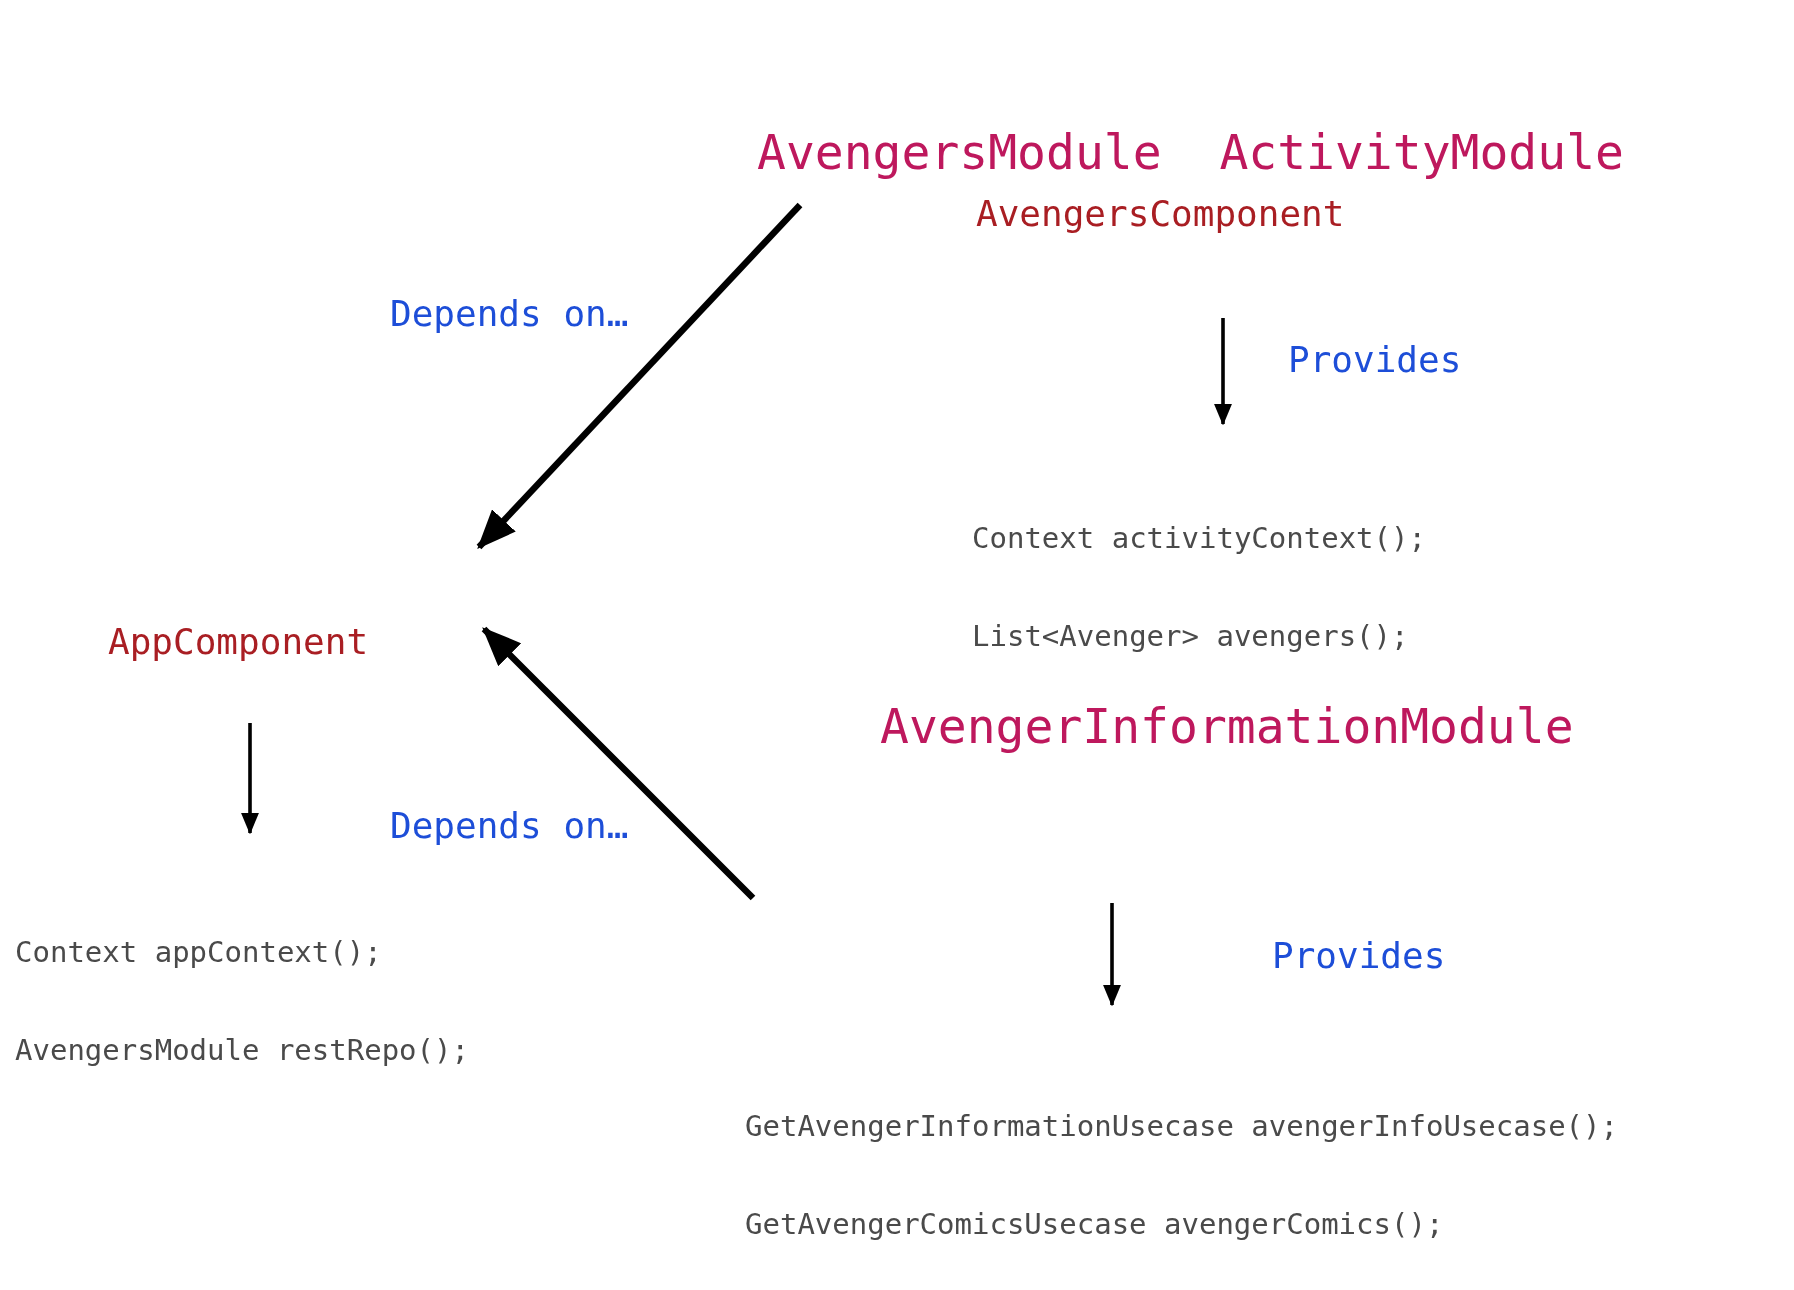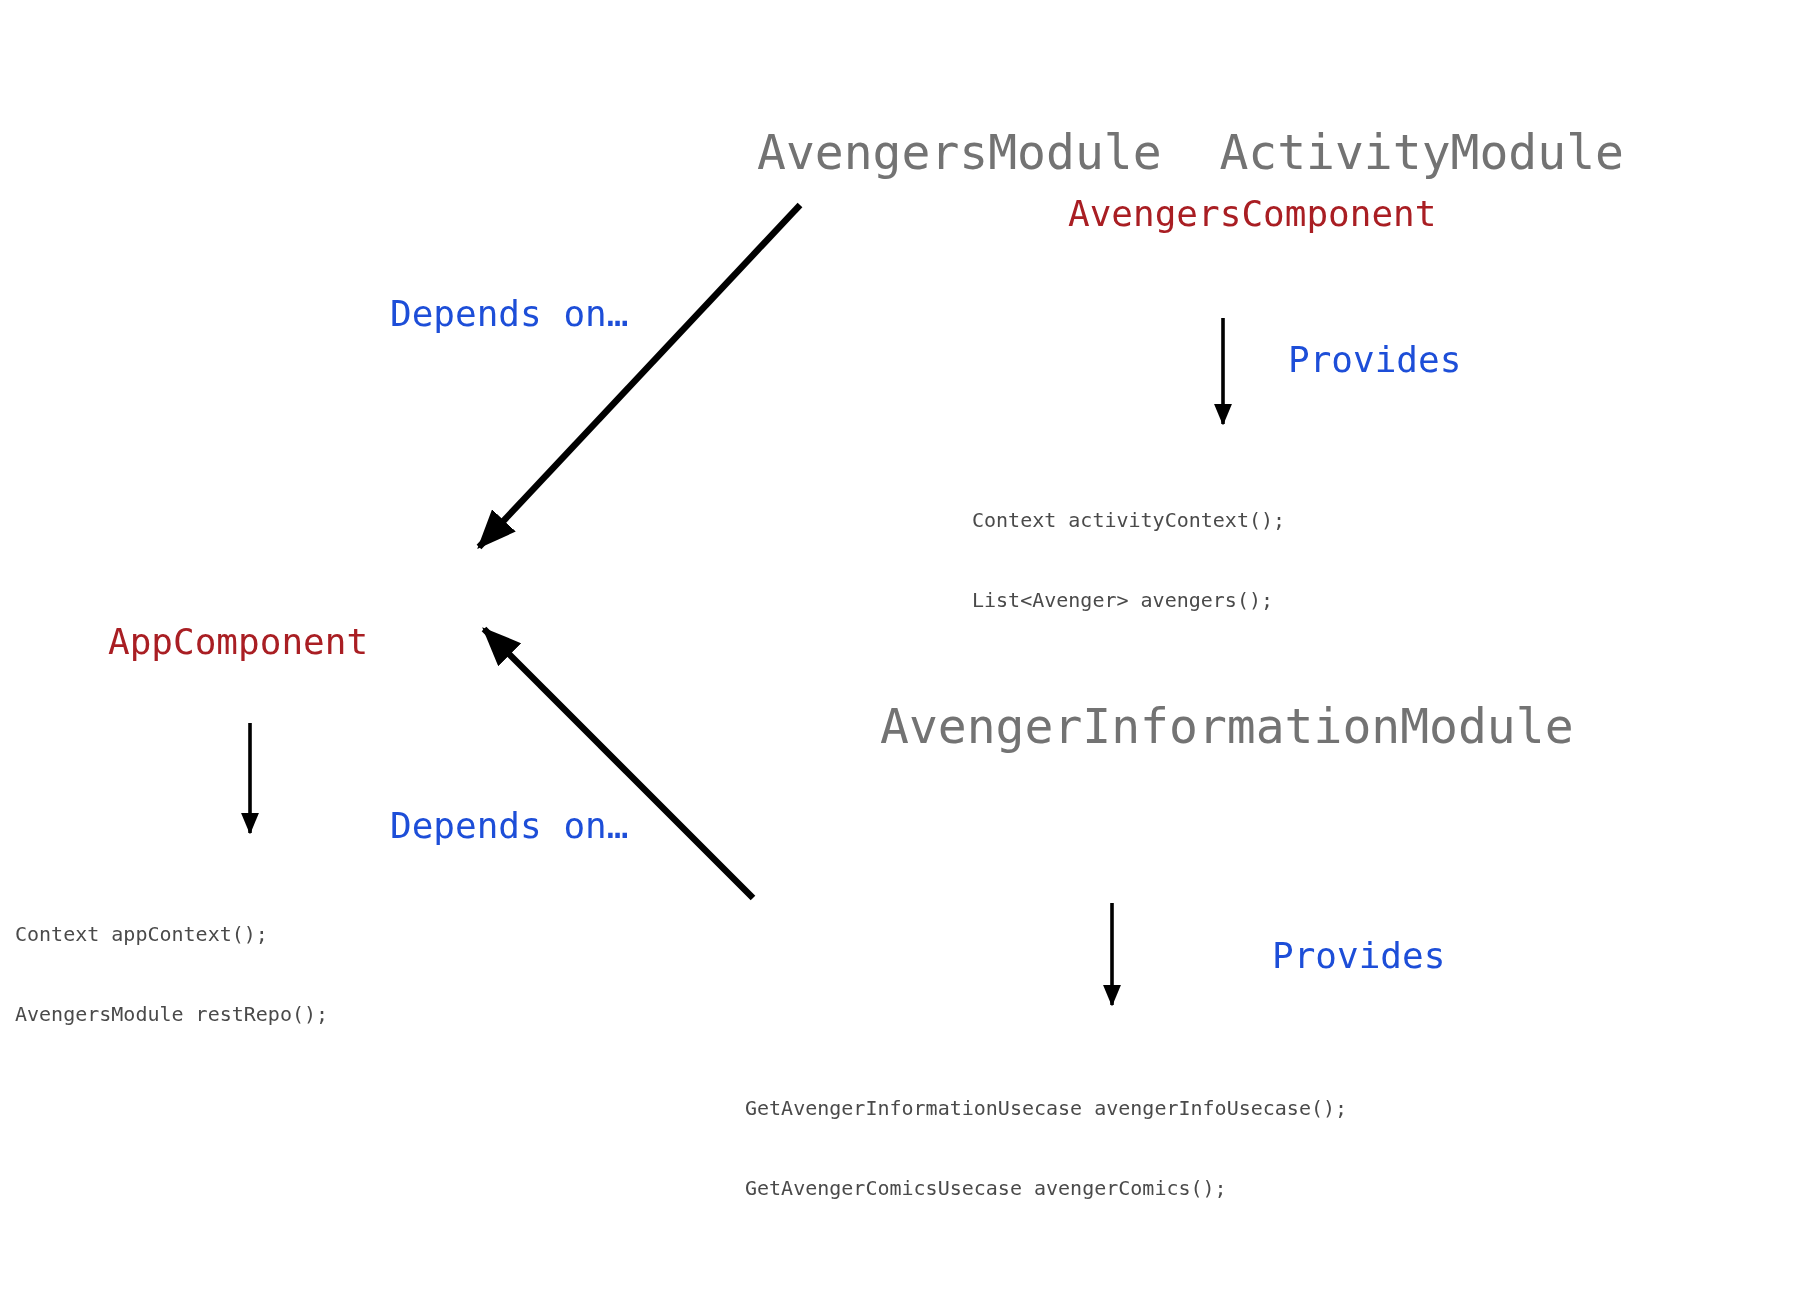--- a/index.html
+++ b/index.html
@@ -11,33 +11,33 @@
     position: relative;
     width: 1794px;
     height: 1290px;
     background: #ffffff;
     overflow: hidden;
     font-family: "DejaVu Sans Mono", "Liberation Mono", monospace;
   }
   .abs { position: absolute; white-space: pre; line-height: 1; }
   .module-title {
     font-size: 48px;
-    color: #737373;
+    color: #be185d;
     font-weight: normal;
   }
   .component-name {
     font-size: 36px;
     color: #a91e23;
   }
   .edge-label {
     font-size: 36px;
     color: #1d4ed8;
   }
   .code-block {
-    font-size: 20px;
+    font-size: 29px;
     color: #4a4a4a;
   }
   .code-block .code-line {
     line-height: 40px;
     white-space: pre;
   }
   #arrow-layer {
     position: absolute;
     left: 0; top: 0;
     width: 1794px;
@@ -63,21 +63,21 @@
 
     <line x1="1112" y1="903" x2="1112" y2="1005" stroke="#000000" stroke-width="3.6" marker-end="url(#head)"></line>
 
     <line x1="800" y1="205" x2="479" y2="547" stroke="#000000" stroke-width="6.5" marker-end="url(#head)"></line>
 
     <line x1="753" y1="898" x2="484" y2="629" stroke="#000000" stroke-width="6.5" marker-end="url(#head)"></line>
   </svg>
 
   <div class="abs module-title" style="left:757px; top:128px;">AvengersModule  ActivityModule</div>
 
-  <div class="abs component-name" style="left:1068px; top:196px;">AvengersComponent</div>
+  <div class="abs component-name" style="left:976px; top:196px;">AvengersComponent</div>
 
   <div class="abs edge-label" style="left:1288px; top:342px;">Provides</div>
 
   <div class="abs code-block" style="left:972px; top:460px;">
     <div class="code-line">Context activityContext();</div>
     <div class="code-line">List&lt;Avenger&gt; avengers();</div>
   </div>
 
   <div class="abs edge-label" style="left:390px; top:296px;">Depends on…</div>
 

